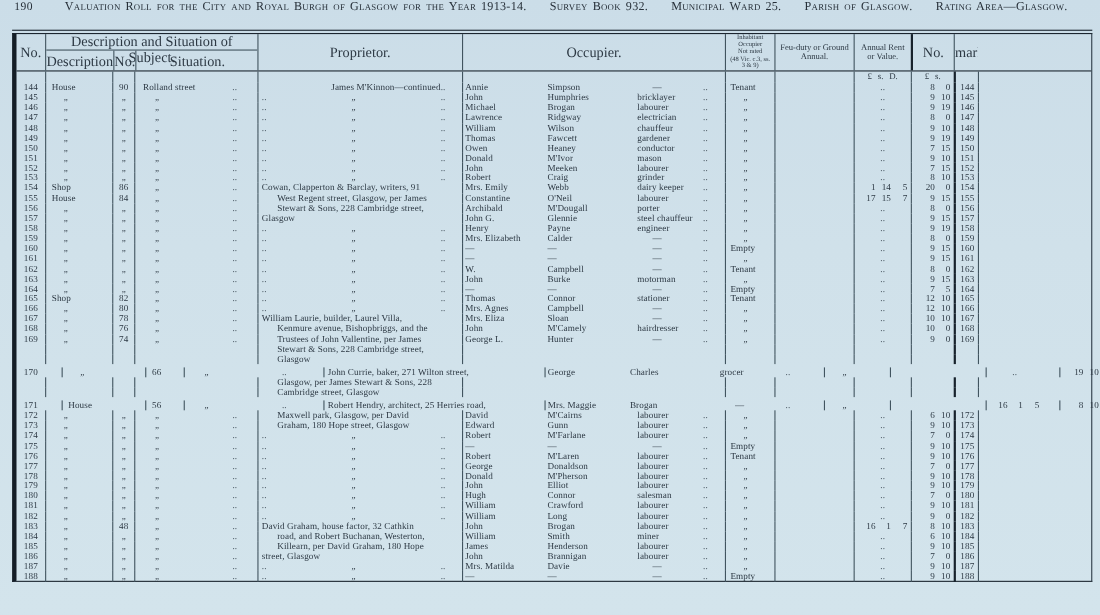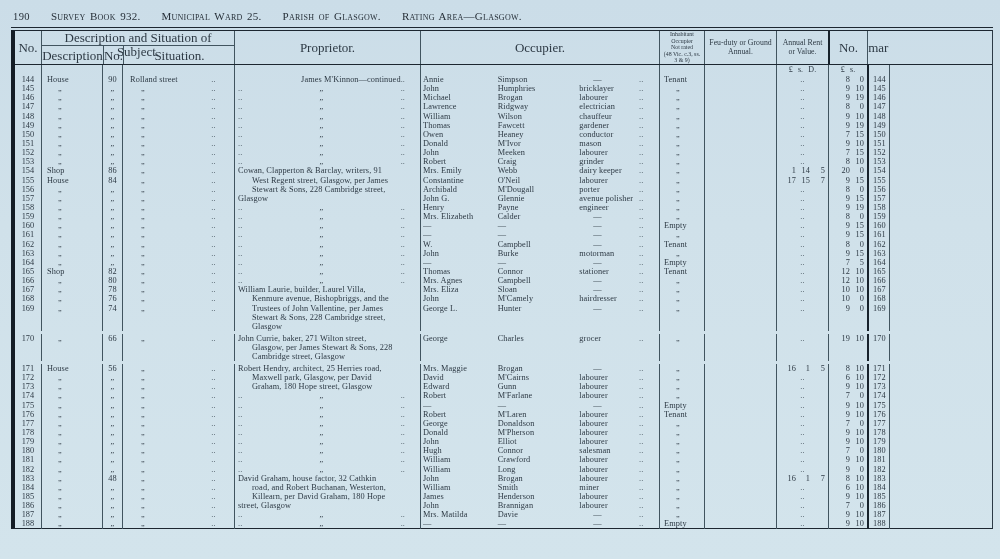--- a/index.html
+++ b/index.html
@@ -6,21 +6,21 @@
   body{
     width:1000px;height:559px;
     background:#cfe0ea;
     font-family:"Liberation Serif","DejaVu Serif",serif;
     color:#2d3944;
     overflow:hidden;
   }
   .page{position:relative;width:1000px;height:559px;
     background:linear-gradient(180deg,#cbdde8 0%,#d0e1ea 40%,#d3e4ec 100%);}
   
-  .pagehead{position:absolute;left:0;top:10px;width:1000px;display:flex;align-items:baseline;
+  .pagehead{position:absolute;left:0;top:0;width:1000px;display:flex;align-items:baseline;
     font-variant:small-caps;color:#273039;white-space:nowrap;}
   .pagenum{font-size:10.5px;margin-left:13px;letter-spacing:.4px;}
   .ph-title{font-size:11px;margin-left:29px;letter-spacing:.25px;word-spacing:1.5px;}
   .ph-seg{font-size:11px;letter-spacing:.25px;word-spacing:1.5px;margin-left:21px;}
   
   .vtable{position:absolute;left:11px;top:30px;width:982px;
     border-left:4px solid #141d26;
     border-right:1.2px solid #2c3a46;
     border-top:1.2px solid #1c2630;
     border-bottom:1.8px solid #1c2630;
@@ -39,21 +39,21 @@
   .h-group-bot{flex:1;display:grid;grid-template-columns:61px 20px 112px;}
   .h-sub{display:flex;align-items:center;justify-content:center;border-left:1px solid #41545f;text-align:center;}
   .h-sub:first-child{border-left:none;}
   .h-inhab{flex-direction:column;justify-content:center;font-size:5.9px;line-height:6.4px;padding:0 2px;}
   .h-feu,.h-rent{font-size:7.8px;line-height:8.4px;padding:0 3px;}
   
   .tbody{padding-top:0;}
   .line{display:grid;grid-template-columns:26px 61px 20px 112px 186px 239px 45px 72px 52px 39px 22px 1fr;
     height:9.15px;line-height:9.15px;font-size:8.3px;letter-spacing:.1px;}
   .line.units{height:10px;line-height:10px;font-size:8px;}
-  .line.gap{margin-top:2.8px;}
+  .line.gap{margin-top:2.8px;gap:15px;}
   .c{border-left:1px solid #41545f;white-space:nowrap;overflow:visible;}
   .c:first-child{border-left:none;}
   .c.n1{text-align:center;}
   .c.desc{padding-left:5px;}
   .c.desc.q{padding-left:16px;}
   .c.sn{text-align:center;}
   .c.sit{display:flex;}
   .sit-st{width:89px;padding-left:7px;box-sizing:border-box;}
   .sit-st.q{padding-left:18px;}
   .sit-dots{width:23px;}
@@ -81,20 +81,21 @@
   .c.n2{padding-left:4px;border-left:2px solid #17222c;}
   .dot-leader{color:#3c4a55;}
 </style>
 </head>
 <body>
 
 <div class="page">
 
   <div class="pagehead">
     <span class="pagenum">190</span>
+    <span class="ph-title">Valuation Roll for the City and Royal Burgh of Glasgow for the Year 1913-14.</span>
     <span class="ph-seg">Survey Book 932.</span>
     <span class="ph-seg">Municipal Ward 25.</span>
     <span class="ph-seg">Parish of Glasgow.</span>
     <span class="ph-seg">Rating Area—Glasgow.</span>
   </div>
 
   <div class="vtable">
 
     <div class="thead">
       <div class="th h-n1">No.</div>
@@ -555,21 +556,21 @@
           <div class="c sit">
             <div class="sit-st q">„</div>
             <div class="sit-dots dot-leader">..</div>
           </div>
           <div class="c prop">
             <div class="ptext">Glasgow</div>
           </div>
           <div class="c ten">
             <div class="tf">John G.</div>
             <div class="tl">Glennie</div>
-            <div class="to">avenue polisher</div>
+            <div class="to">steel chauffeur</div>
             <div class="tdots dot-leader">..</div>
           </div>
           <div class="c occ q">„</div>
           <div class="c inhab"></div>
           <div class="c feu">
             <div class="feu-dots dot-leader">..</div>
           </div>
           <div class="c rent">
             <div class="rl">9</div>
             <div class="rs">15</div>

